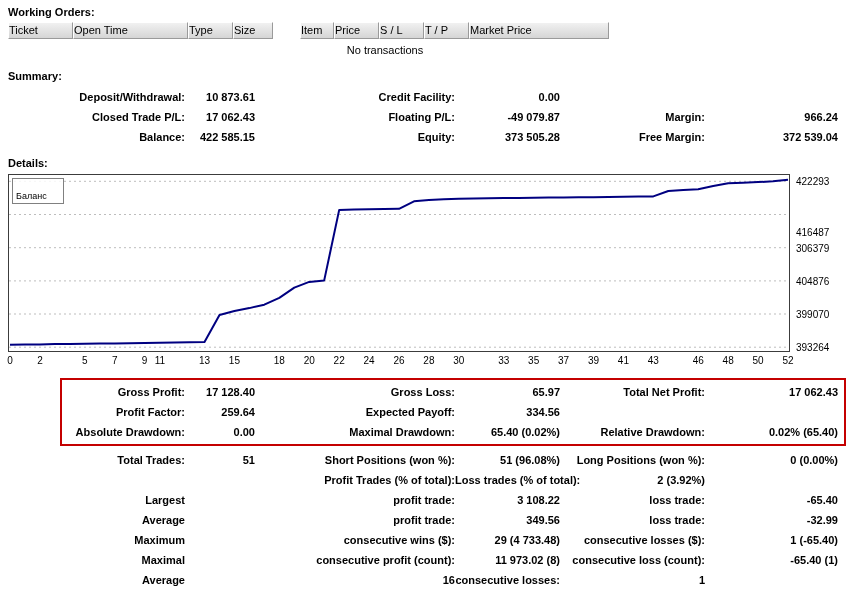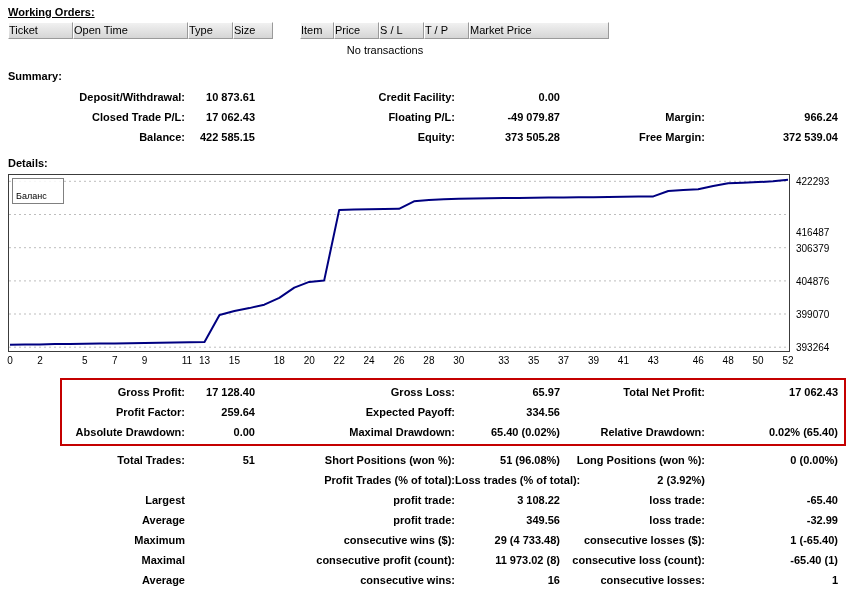--- a/index.html
+++ b/index.html
@@ -2,21 +2,21 @@
 <html><head>
 <meta charset="utf-8">
 <style>
   html,body { margin:0; padding:0; background:#ffffff; }
   .report {
     width:850px; height:595px; position:relative; overflow:hidden;
     font-family:"Liberation Sans", sans-serif; font-size:11px; color:#000;
     background:#fff;
   }
   .section-title { font-weight:bold; font-size:11px; }
-  .wo-title   { margin:6px 0 4px 8px;text-decoration:underline; }
+  .wo-title   { margin:6px 0 4px 8px; }
   .sum-title  { margin:14px 0 5px 8px; }
   .det-title  { margin:10px 0 5px 8px; }
 
   
   .wo-header { display:flex; margin-left:8px; }
   .wo-cell {
     height:17px; line-height:15px; text-align:left; box-sizing:border-box;
     background:linear-gradient(#f1f1f1,#d5d5d5);
     border-top:1px solid #ffffff; border-left:1px solid #ffffff;
     border-right:1px solid #9a9a9a; border-bottom:1px solid #9a9a9a;
@@ -142,21 +142,21 @@
         <div class="y-label" style="top: 106.851px;">404876</div>
         <div class="y-label" style="top: 140.029px;">399070</div>
         <div class="y-label" style="top: 173.206px;">393264</div>
       </div>
     <div id="x-labels">
         <div class="x-label" style="left: 2px;">0</div>
         <div class="x-label" style="left: 31.9231px;">2</div>
         <div class="x-label" style="left: 76.8077px;">5</div>
         <div class="x-label" style="left: 106.731px;">7</div>
         <div class="x-label" style="left: 136.654px;">9</div>
-        <div class="x-label" style="left: 179px;">11</div>
+        <div class="x-label" style="left: 152px;">11</div>
         <div class="x-label" style="left: 196.5px;">13</div>
         <div class="x-label" style="left: 226.423px;">15</div>
         <div class="x-label" style="left: 271.308px;">18</div>
         <div class="x-label" style="left: 301.231px;">20</div>
         <div class="x-label" style="left: 331.154px;">22</div>
         <div class="x-label" style="left: 361.077px;">24</div>
         <div class="x-label" style="left: 391px;">26</div>
         <div class="x-label" style="left: 420.923px;">28</div>
         <div class="x-label" style="left: 450.846px;">30</div>
         <div class="x-label" style="left: 495.731px;">33</div>
@@ -244,20 +244,19 @@
         <div class="cell">Maximal</div>
         <div class="cell"></div>
         <div class="cell">consecutive profit (count):</div>
         <div class="cell">11 973.02 (8)</div>
         <div class="cell">consecutive loss (count):</div>
         <div class="cell">-65.40 (1)</div>
       </div>
       <div class="stat-row">
         <div class="cell">Average</div>
         <div class="cell"></div>
-        <div class="cell">consecutive wins:</div>
         <div class="cell">16</div>
         <div class="cell">consecutive losses:</div>
         <div class="cell">1</div>
       </div>
     </div>
 
 </div>
 
 </body></html>

